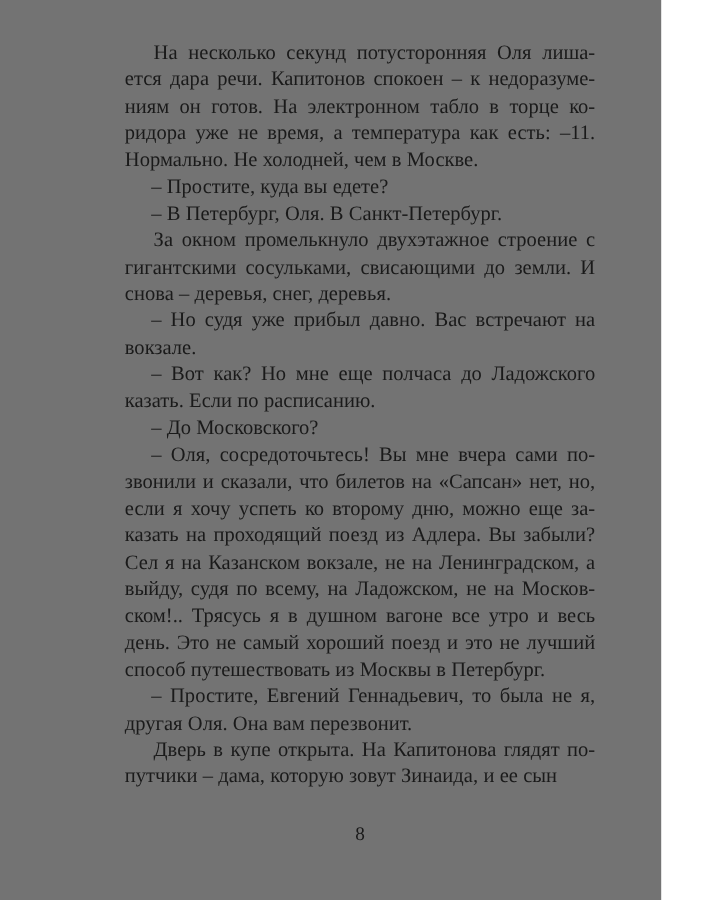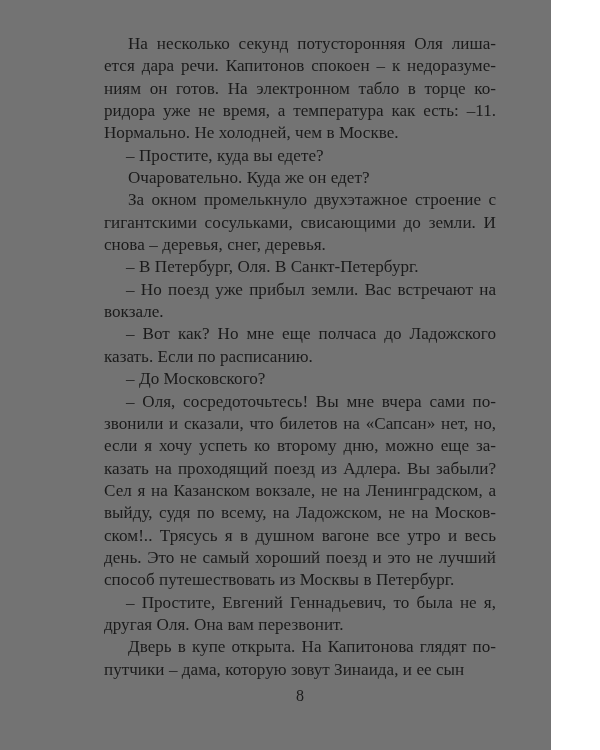--- a/index.html
+++ b/index.html
@@ -62,24 +62,23 @@
   }
 </style>
 </head>
 <body>
 
 <div class="page">
 
   <div class="text-block">
     <p class="para">На несколько секунд потусторонняя Оля лиша­ется дара речи. Капитонов спокоен – к недоразуме­ниям он готов. На электронном табло в торце ко­ридора уже не время, а температура как есть: –11. Нормально. Не холодней, чем в Москве.</p>
     <p class="para dialogue">– Простите, куда вы едете?</p>
-    <p class="para">Очаровательно. Куда же он едет?</p>
+    <p class="para dialogue">– В Петербург, Оля. В Санкт-Петербург.</p>
     <p class="para">За окном промелькнуло двухэтажное строение с гигантскими сосульками, свисающими до земли. И снова – деревья, снег, деревья.</p>
-    <p class="para dialogue">– В Петербург, Оля. В Санкт-Петербург.</p>
-    <p class="para dialogue">– Но поезд уже прибыл земли. Вас встречают на вокзале.</p>
+    <p class="para dialogue">– Но судя уже прибыл давно. Вас встречают на вокзале.</p>
     <p class="para dialogue">– Вот как? Но мне еще полчаса до Ладожского казать. Если по расписанию.</p>
     <p class="para dialogue">– До Московского?</p>
     <p class="para dialogue">– Оля, сосредоточьтесь! Вы мне вчера сами по­звонили и сказали, что билетов на «Сапсан» нет, но, если я хочу успеть ко второму дню, можно еще за­казать на проходящий поезд из Адлера. Вы забыли? Сел я на Казанском вокзале, не на Ленинградском, а выйду, судя по всему, на Ладожском, не на Москов­ском!.. Трясусь я в душном вагоне все утро и весь день. Это не самый хороший поезд и это не лучший способ путешествовать из Москвы в Петербург.</p>
     <p class="para dialogue">– Простите, Евгений Геннадьевич, то была не я, другая Оля. Она вам перезвонит.</p>
     <p class="para">Дверь в купе открыта. На Капитонова глядят по­путчики – дама, которую зовут Зинаида, и ее сын</p>
   </div>
 
   <div class="page-number">8</div>
 
 </div>

